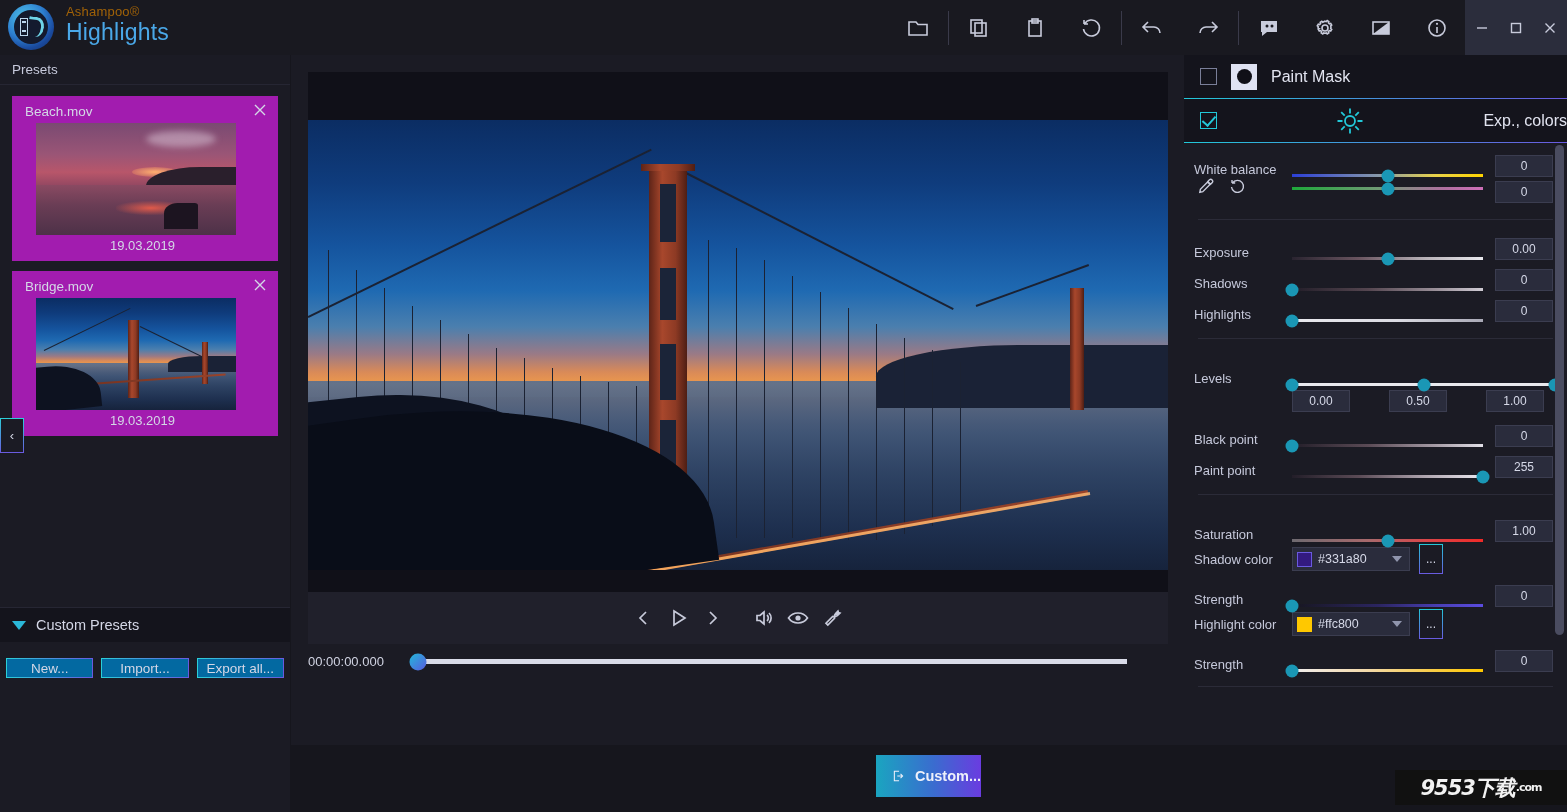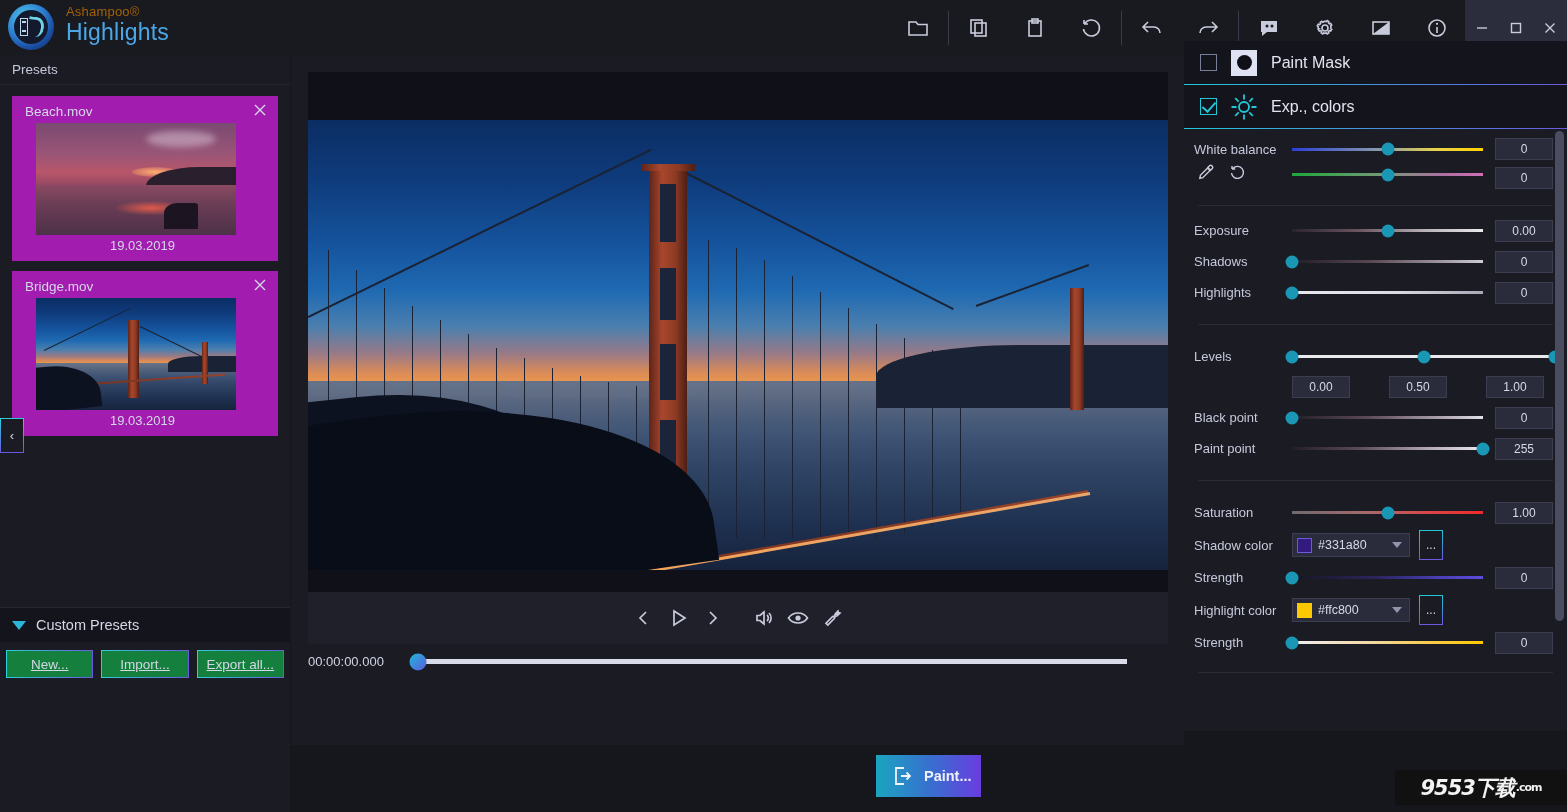--- a/index.html
+++ b/index.html
@@ -123,25 +123,24 @@
 
   .presets-hd {
     position: absolute; left: 0; bottom: 170px; width: 290px; height: 35px;
     background: #14141c; display: flex; align-items: center; padding-left: 12px;
     border-top: 1px solid #262633; cursor: pointer;
   }
   .tri-down { width: 0; height: 0; border-left: 7px solid transparent; border-right: 7px solid transparent; border-top: 9px solid #2bb8d8; margin-right: 10px; }
   .presets-hd span { font-size: 14.5px; color: #d4d7e6; }
   .preset-btns { position: absolute; left: 0; bottom: 134px; width: 290px; display: flex; gap: 8px; padding: 0 6px; }
   .gbtn {
-    flex: 1; height: 28px; background: #15803d; color: #d4d7e6; font-size: 13.5px;
+    flex: 1; height: 20px; background: #0369a1; color: #d4d7e6; font-size: 13.5px;
     display: flex; align-items: center; justify-content: center; cursor: pointer;
     border: 1px solid; border-image: linear-gradient(90deg,#2bd0d8,#6a5ae0) 1;
     font-family: "Liberation Sans", sans-serif;
-    text-decoration: underline;
   }
 
   
   .center { position: absolute; left: 291px; top: 55px; width: 893px; height: 690px; background: #1b1b24; }
   .stage { position: absolute; left: 17px; top: 17px; width: 860px; height: 520px; background: #101018; }
   .preview { position: absolute; left: 0; top: 48px; width: 860px; height: 450px; }
   .ctrlbar { position: absolute; left: 17px; top: 537px; width: 860px; height: 52px; background: #20202b; display: flex; align-items: center; justify-content: center; gap: 0; }
   .cbtn { width: 34px; height: 40px; display: flex; align-items: center; justify-content: center; cursor: pointer; }
   .cico { stroke: #c8cbdb; stroke-width: 1.7; fill: none; }
   .gap-sm { width: 18px; }
@@ -154,35 +153,35 @@
   .sectionrow { position: absolute; left: 0; top: 624px; width: 893px; height: 66px; border-top: 1px solid #262633; }
   .section-label { position: absolute; left: 0; top: 10px; width: 893px; text-align: center; font-size: 13.5px; color: #d0d3e2; }
   .sec-arrows { position: absolute; left: 20px; top: 38px; display: flex; gap: 4px; }
   .sarr { width: 22px; height: 24px; display: flex; align-items: center; justify-content: center; cursor: pointer; }
   .sectrack { position: absolute; left: 425px; top: 47px; width: 698px; height: 4px; background: linear-gradient(90deg,#22b8c8 0%,#2d8fd0 45%,#5a5ae0 100%); }
   .sec-handle { position: absolute; top: 50%; transform: translate(-50%,-50%); width: 18px; height: 18px; border-radius: 50%; background: #1b1b24; display: flex; align-items: center; justify-content: center; cursor: pointer; }
   .sec-handle.l { border: 2px solid #22c8d8; }
   .sec-handle.r { border: 2px solid #6a5ae0; }
 
   
-  .rpanel { position: absolute; left: 1184px; top: 41px; width: 383px; height: 690px; background: #1b1b24; }
+  .rpanel { position: absolute; left: 1184px; top: 55px; width: 383px; height: 690px; background: #1b1b24; }
   .layer-row { height: 43px; display: flex; align-items: center; padding-left: 16px; background: #14141c; cursor: pointer; }
-  .layer-row.sel { background: #14141c; }
+  .layer-row.sel { background: #14141c; justify-content: space-between; }
   .underline-grad { height: 1px; background: linear-gradient(90deg,#22c8d8,#6a5ae0); }
   .chk { width: 17px; height: 17px; border: 1.5px solid #7a7f99; margin-right: 12px; position: relative; cursor: pointer; }
   .chk.on { border-color: #22c8d8; }
   .chk.on:after { content: ""; position: absolute; left: 4px; top: 0px; width: 6px; height: 11px; border: solid #22c8d8; border-width: 0 2px 2px 0; transform: rotate(42deg); }
   .layer-ico { width: 30px; height: 30px; margin-right: 12px; display: flex; align-items: center; justify-content: center; }
   .maskico { width: 26px; height: 26px; background: #dfe2f2; display: flex; align-items: center; justify-content: center; }
   .maskico i { width: 15px; height: 15px; border-radius: 50%; background: #101018; border: 2px dotted #101018; display: block; }
   .layer-label { font-size: 16px; color: #e2e4f0; }
 
   .ctrls { position: absolute; left: 0; top: 88px; width: 383px; height: 602px; overflow: hidden; }
   .divider { height: 1px; background: #2b2b38; margin: 9px 14px 9px 14px; }
-  .ctl { display: flex; align-items: center; height: 31px; padding-left: 10px; }
+  .ctl { display: flex; align-items: flex-end; height: 31px; padding-left: 10px; }
   .ctl-label { width: 98px; font-size: 13px; color: #c6c9db; flex: none; }
   .slider { position: relative; flex: 1; height: 3px; margin-right: 12px; }
   .sl-knob { position: absolute; top: 50%; transform: translate(-50%,-50%); width: 13px; height: 13px; border-radius: 50%; background: #1a97b5; cursor: pointer; }
   .numbox { width: 58px; height: 22px; background: #2a2c3c; border: 1px solid #3b3d50; color: #d6d9e8; font-size: 12px; display: flex; align-items: center; justify-content: center; flex: none; margin-right: 14px; cursor: text; }
   .wb-icons { display: flex; gap: 10px; padding-left: 12px; margin-top: -4px; height: 26px; align-items: center; }
   .wbi { width: 20px; height: 20px; display: flex; align-items: center; justify-content: center; cursor: pointer; }
 
   .lvlnums { display: flex; padding-left: 108px; gap: 39px; height: 30px; align-items: center; }
   .lvlnums .numbox { margin-right: 0; }
 
@@ -631,21 +630,21 @@
     </div>
 
     <div class="pscroll"></div>
   </div>
 
   <div class="footer">
     <div class="export-btn">
       <svg width="22" height="22" viewBox="0 0 22 22">
           <path stroke="#eef0fa" stroke-width="1.8" fill="none" d="M12 3H4v16h8M9 11h9M14.5 7.5L18 11l-3.5 3.5"></path>
         </svg>
-      <span>Paint...</span>
+      <span>Custom...</span>
     </div>
     <div class="watermark">
       <span>9553下载</span>
         <span class="dom">.com</span>
     </div>
   </div>
 
 </div>
 
 </body></html>

